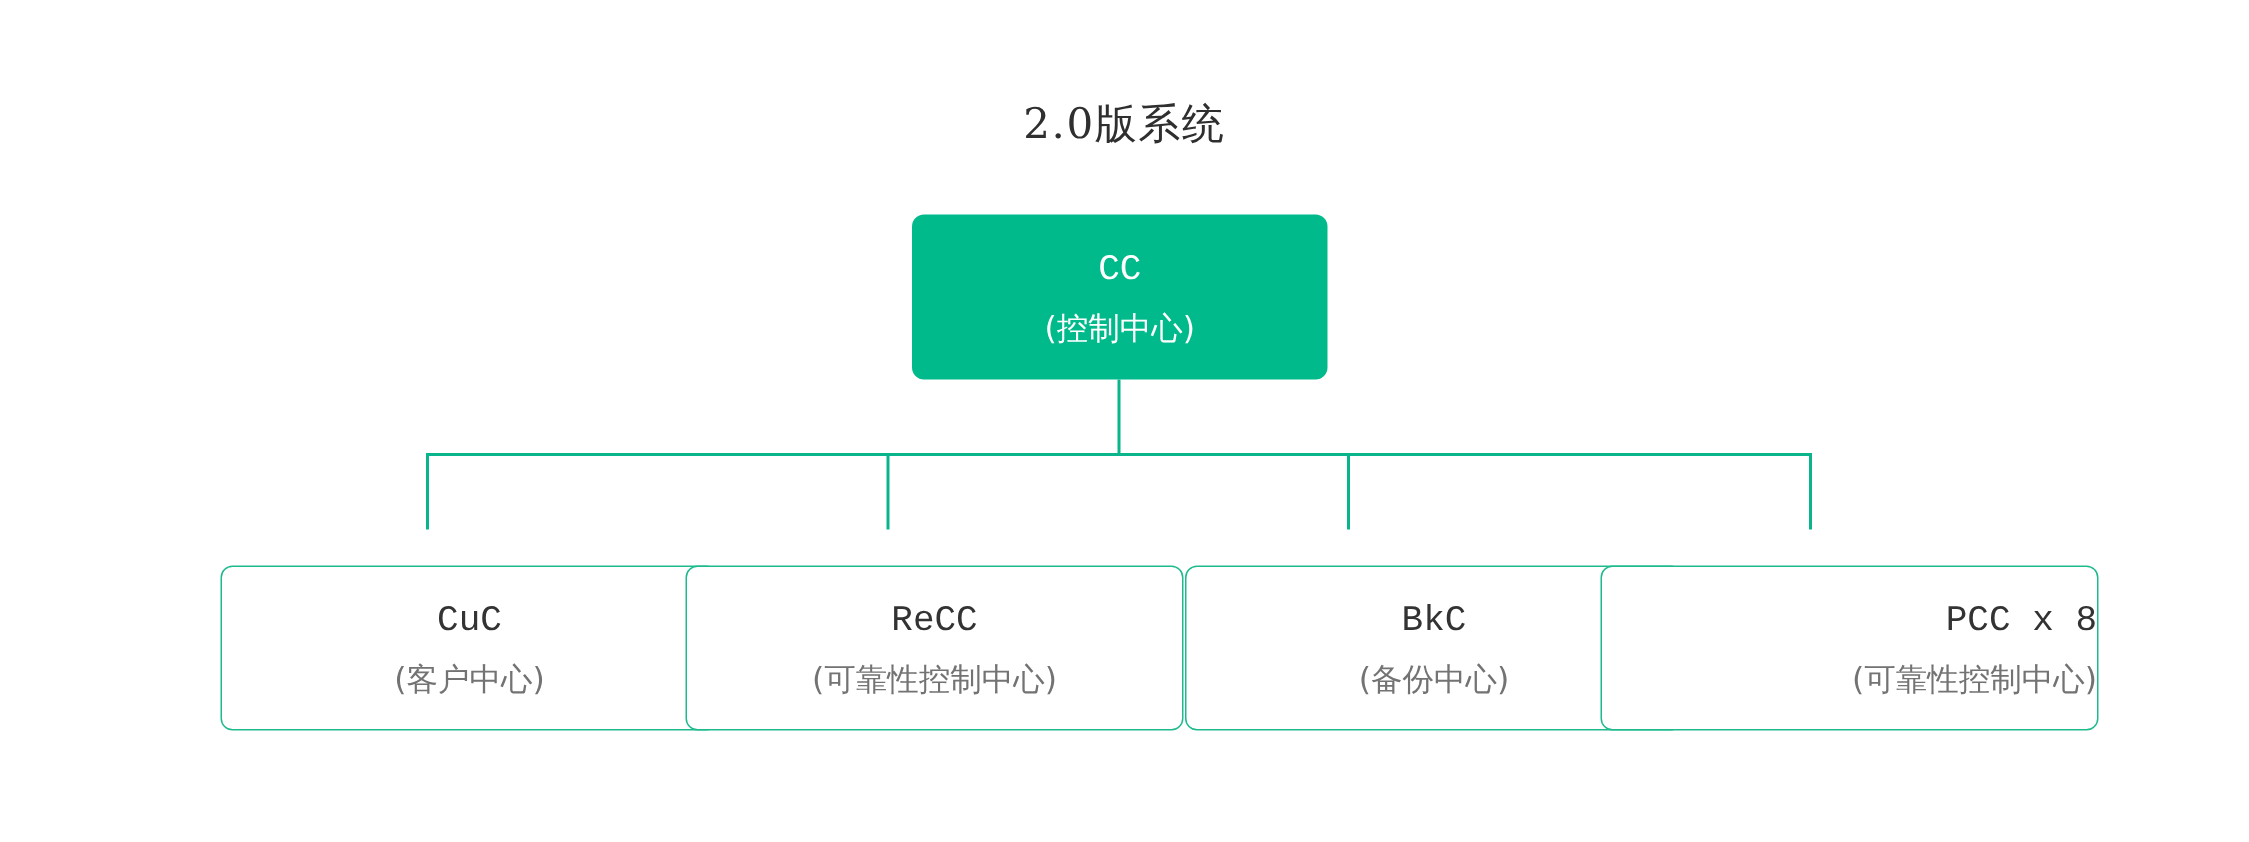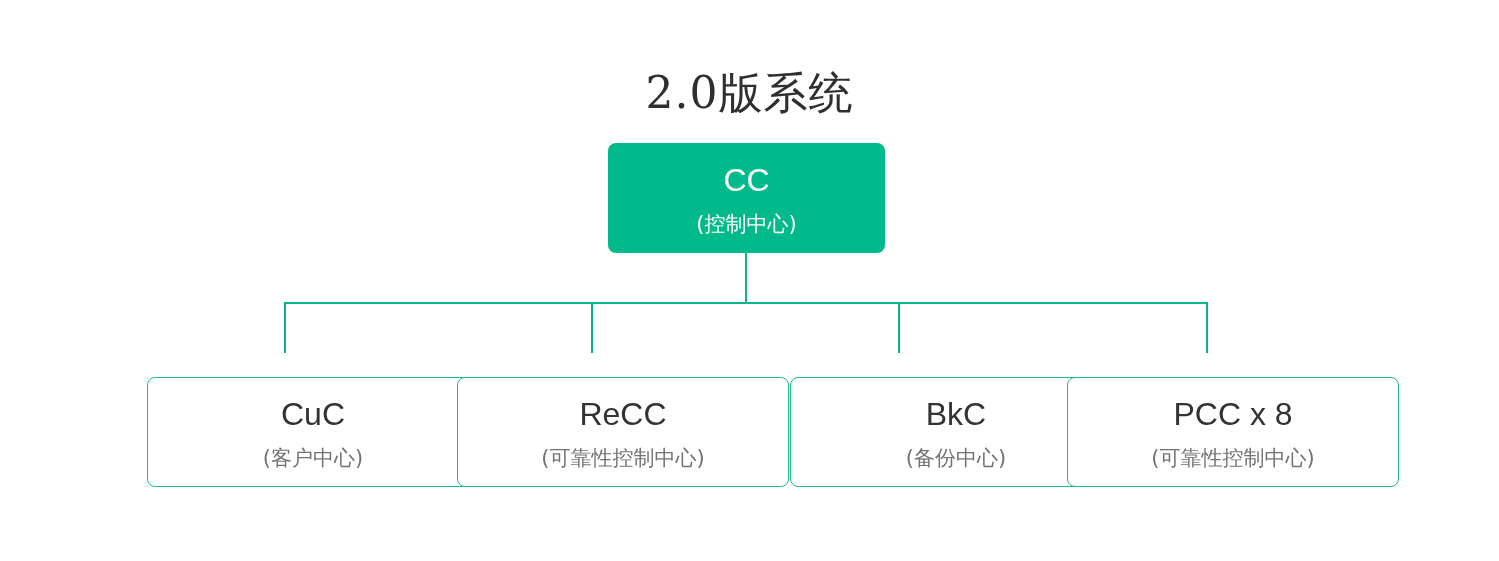--- a/index.html
+++ b/index.html
@@ -15,38 +15,38 @@
     overflow: hidden;
     font-family: "Liberation Sans", sans-serif;
   }
   .diagram-title {
     position: absolute;
     left: 0;
     top: 64px;
     width: 1499px;
     text-align: center;
     font-family: "DejaVu Serif", "Liberation Serif", serif;
-    font-size: 44px;
+    font-size: 28px;
     color: #2f2f2f;
     letter-spacing: 1px;
   }
   .node {
     position: absolute;
     box-sizing: border-box;
     border-radius: 8px;
     display: flex;
     flex-direction: column;
     align-items: center;
     justify-content: center;
     gap: 13px;
     padding-top: 4px;
   }
   .node-label {
-    font-family: Liberation Sans, sans-serif;
-    font-size: 32px;
+    font-family: Liberation Mono, monospace;
+    font-size: 24px;
     line-height: 1.1;
     white-space: nowrap;
   }
   .node-sublabel {
     font-family: "DejaVu Sans", "Liberation Sans", sans-serif;
     font-size: 21px;
     line-height: 1.2;
     white-space: nowrap;
   }
   .node-root {
@@ -65,21 +65,21 @@
     width: 332px;
     height: 110px;
     background: #ffffff;
     border: 1.5px solid #1eba8e;
   }
   .node-child .node-label { color: #333333; }
   .node-child .node-sublabel { color: #737373; }
   .node-child-1 { left: 147px; }
   .node-child-2 { left: 457px; }
   .node-child-3 { left: 762px; margin-left: 28px; }
-  .node-child-4 { left: 1067px; }
+  .node-child-4 { left: 1067px; align-items: flex-end; }
 
   .connector {
     position: absolute;
     background: #0ab58b;
   }
   .conn-root-stub   { left: 745px; top: 253px; width: 2px;  height: 50px; }
   .conn-horizontal  { left: 284px; top: 302px; width: 924px; height: 2px; }
   .conn-stub        { top: 303px; width: 2px; height: 50px; }
   .conn-stub-1 { left: 284px; }
   .conn-stub-2 { left: 591px; }

